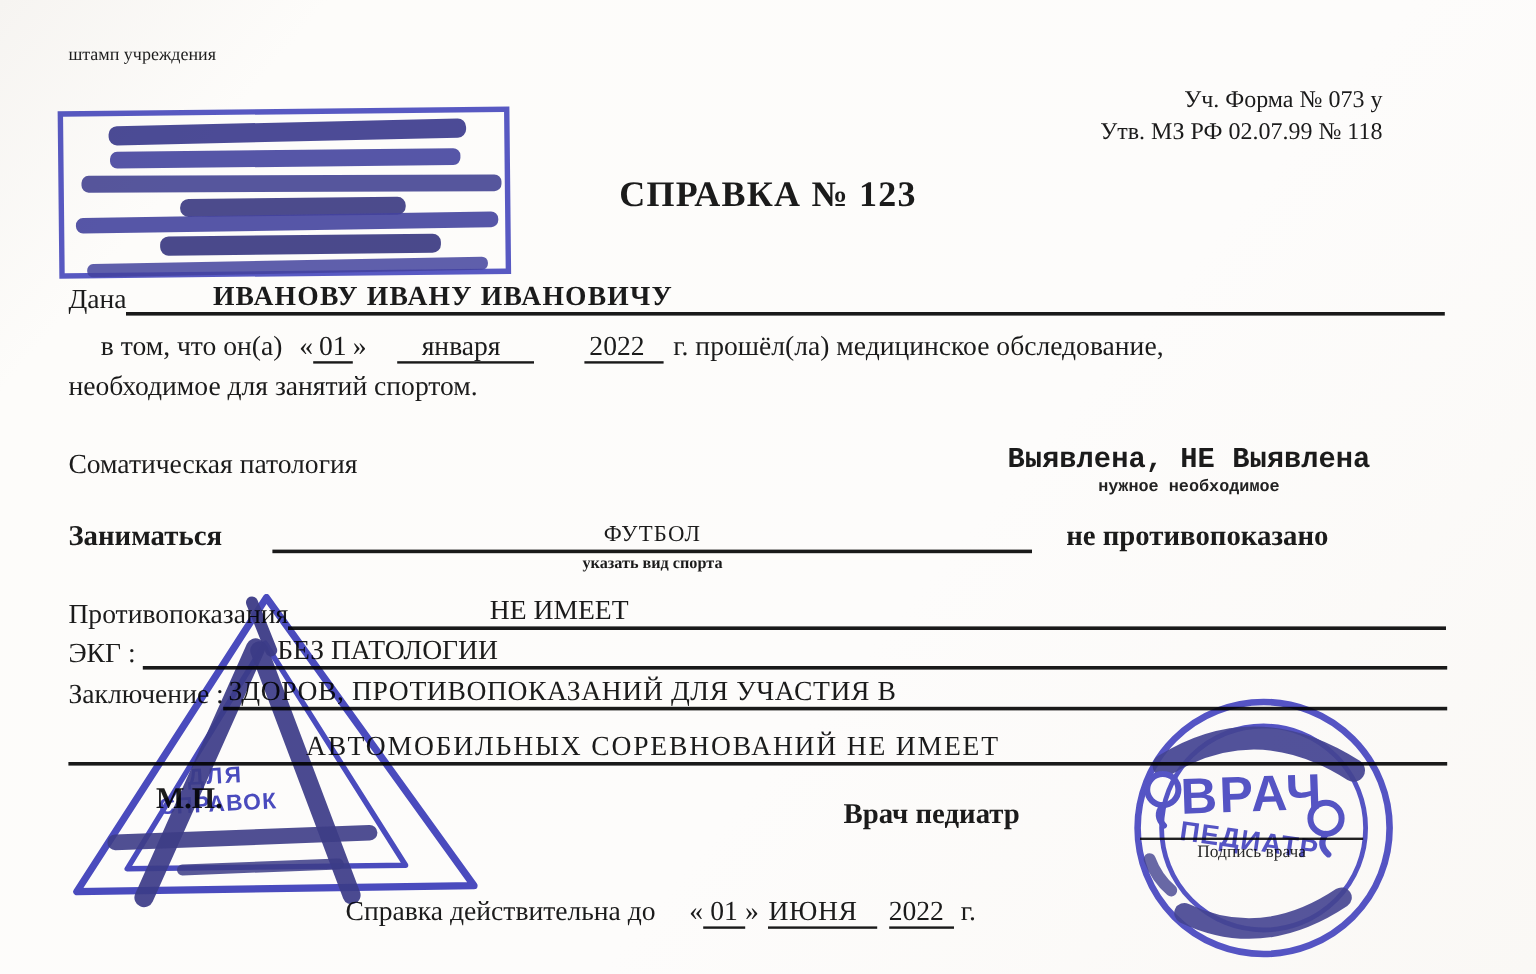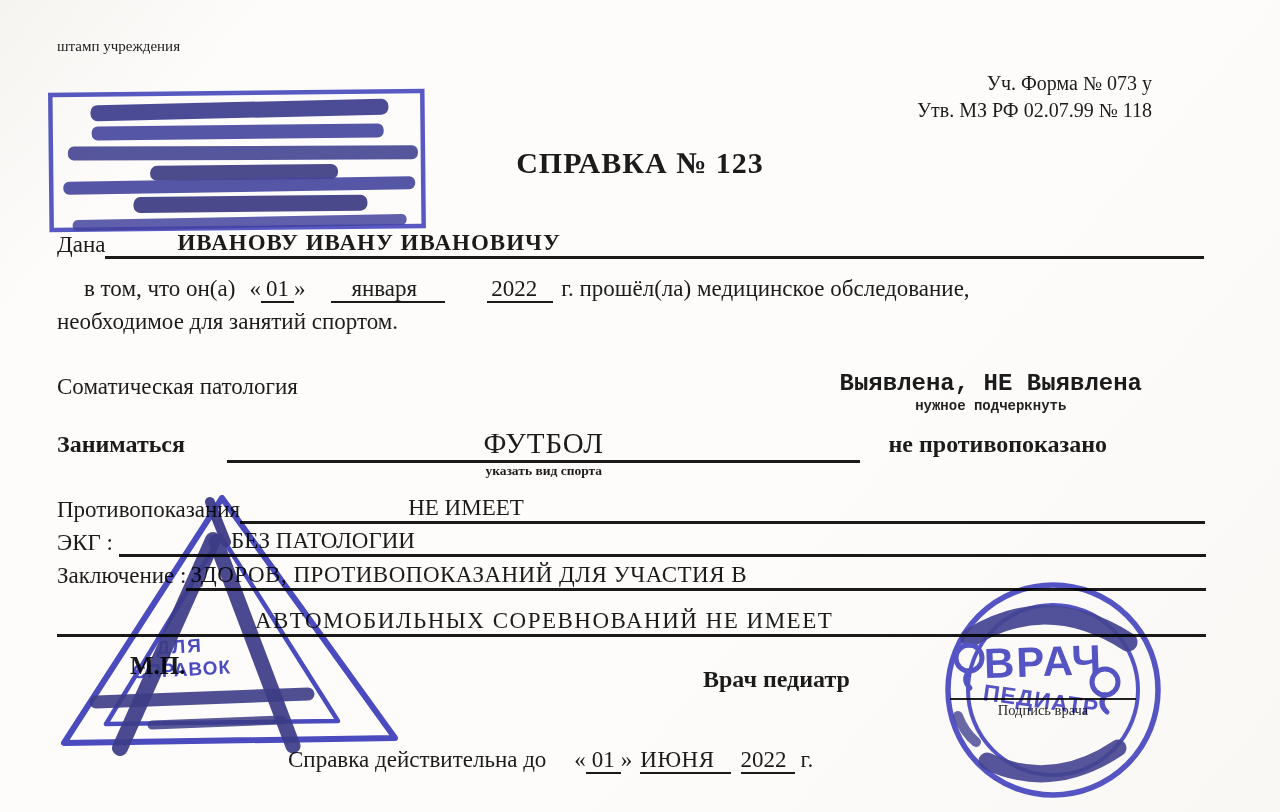--- a/index.html
+++ b/index.html
@@ -2,21 +2,21 @@
 <html><head>
 <meta charset="utf-8">
 <style>
   html,body{margin:0;padding:0;background:#e9e7e3;}
   .paper{
     position:relative;width:1280px;height:812px;overflow:hidden;
     background:linear-gradient(130deg,#f6f4f1 0%,#fdfcfa 14%,#fdfcfb 60%,#faf8f5 100%);
     font-family:"Liberation Serif","DejaVu Serif",serif;color:#1b1b1b;
   }
   .abs{position:absolute;}
-  .row{position:absolute;display:flex;align-items:center;white-space:nowrap;}
+  .row{position:absolute;display:flex;align-items:flex-end;white-space:nowrap;}
   .fill{flex:1;border-bottom:3px solid #1a1a1a;white-space:nowrap;}
   .u{border-bottom:2.5px solid #1a1a1a;}
   .hint{font-size:14px;color:#222;}
   
   .stamp-label{left:57px;top:38px;font-size:15px;}
   .form-ref{right:128px;top:70px;text-align:right;font-size:20px;line-height:27px;}
   .title{left:0;right:0;top:146px;text-align:center;font-size:30px;font-weight:bold;letter-spacing:1px;}
   
   .dana-row{left:57px;right:76px;top:226px;height:37px;font-size:23px;}
   .dana-row .fill{padding-left:72px;}
@@ -31,21 +31,21 @@
   .stmt2{left:57px;top:309px;font-size:23px;}
   
   .somatic-label{left:57px;top:374px;font-size:23px;text-align:right;}
   .somatic-options{right:138px;top:370px;text-align:center;font-family:Liberation Mono, monospace;}
   .somatic-options .opts{font-size:24px;font-weight:bold;}
   .somatic-options .hint{margin-top:1px;font-weight:600;}
   
   .sport-row{left:57px;right:173px;top:428px;height:33px;font-size:24px;gap:12px;}
   .sport-row .lbl{font-weight:bold;}
   .sport-row .fill{margin-left:30px;position:relative;text-align:center;}
-  .sport-row .val{font-size:29px;letter-spacing:1px;margin-top:20px;}
+  .sport-row .val{font-size:19px;letter-spacing:1px;margin-top:20px;}
   .sport-hint{position:absolute;top:100%;left:0;right:0;text-align:center;font-weight:700;font-size:13.5px;margin-top:3px;}
   .sport-row .suffix{font-weight:bold;margin-left:16px;}
   
   .contra-row{left:57px;right:75px;top:494px;height:31px;font-size:23px;}
   .contra-row .val{margin-left:168px;}
   .ecg-row{left:57px;right:74px;top:527px;height:31px;font-size:23px;}
   .ecg-row .fill{margin-left:6px;}
   .ecg-row .val{margin-left:112px;}
   .concl-row{left:57px;right:74px;top:560px;height:32px;font-size:23px;}
   .concl-row .val{margin-left:4px;letter-spacing:.5px;}
@@ -89,21 +89,21 @@
   </div>
 
   <div class="abs stmt1">
     <span>в том, что он(а)</span><span class="q-open">«</span><span class="u day">01</span><span>»</span><span class="u month">января</span><span class="u year">2022</span><span class="part2">г. прошёл(ла) медицинское обследование,</span>
   </div>
   <div class="abs stmt2">необходимое для занятий спортом.</div>
 
   <div class="abs somatic-label">Соматическая патология</div>
   <div class="abs somatic-options">
     <div class="opts">Выявлена, НЕ Выявлена</div>
-    <div class="hint">нужное подчеркнуть</div>
+    <div class="hint">нужное необходимое</div>
   </div>
 
   <div class="row sport-row">
     <span class="lbl">Заниматься</span>
     <span class="fill">
       <span class="val">ФУТБОЛ</span>
       <span class="sport-hint">указать вид спорта</span>
     </span>
     <span class="suffix">не противопоказано</span>
   </div>

